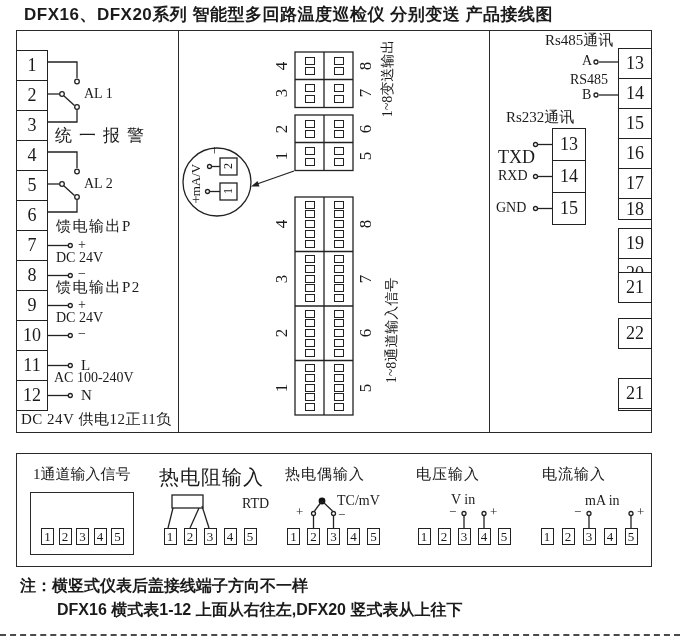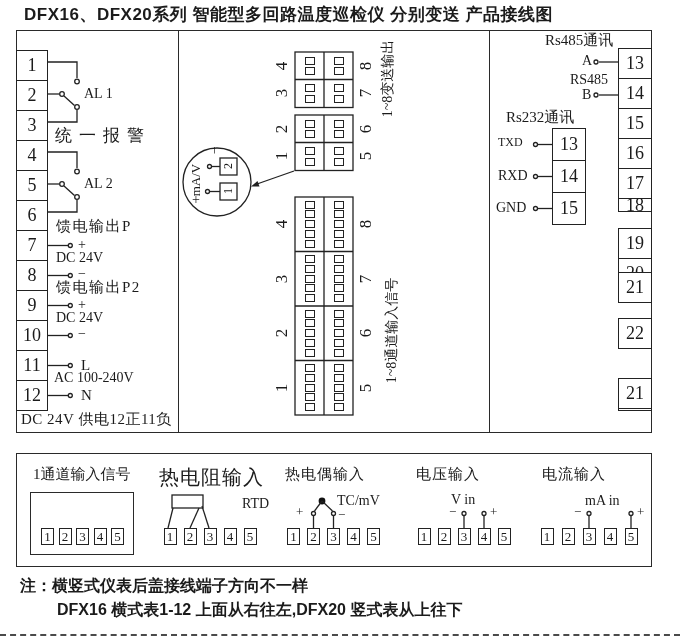--- a/index.html
+++ b/index.html
@@ -172,21 +172,21 @@
   <div class="lbl serif" style="left:192px;top:192px;font-size:14px;">+</div>
   <div class="lbl serif rot" style="left:207px;top:143px;width:14px;height:14px;font-size:14px;text-align:center;">−</div>
   <div class="lbl serif rot" style="left:221px;top:159px;width:14px;height:14px;line-height:14px;font-size:12px;text-align:center;">2</div>
   <div class="lbl serif rot" style="left:221px;top:184px;width:14px;height:14px;line-height:14px;font-size:12px;text-align:center;">1</div>
 
   <div class="lbl serif" style="left:545px;top:32px;font-size:15px;">Rs485通讯</div>
   <div class="lbl serif" style="left:582px;top:53px;font-size:14px;">A</div>
   <div class="lbl serif" style="left:570px;top:72px;font-size:14px;">RS485</div>
   <div class="lbl serif" style="left:582px;top:87px;font-size:14px;">B</div>
   <div class="lbl serif" style="left:506px;top:109px;font-size:15px;">Rs232通讯</div>
-  <div class="lbl serif" style="left:498px;top:136px;font-size:12px;">TXD</div>
+  <div class="lbl serif" style="left:498px;top:148px;font-size:18px;">TXD</div>
   <div class="lbl serif" style="left:498px;top:168px;font-size:14px;">RXD</div>
   <div class="lbl serif" style="left:496px;top:200px;font-size:14px;">GND</div>
 
   <div class="box" style="left:16px;top:453px;width:636px;height:114px;"></div>
   <div class="box" style="left:30px;top:492px;width:104px;height:63px;"></div>
 
   <div class="lbl serif" style="left:33px;top:466px;font-size:15px;">1通道输入信号</div>
   <div class="lbl serif" style="left:159px;top:466px;font-size:20px;letter-spacing:1px;">热电阻输入</div>
   <div class="lbl serif" style="left:206px;top:496px;font-size:14px;margin-left:36px;">RTD</div>
   <div class="lbl serif" style="left:285px;top:466px;font-size:15px;letter-spacing:1px;">热电偶输入</div>
@@ -216,21 +216,21 @@
     <div class="tbox" style="position: absolute; left: 16px; top: 260px; width: 32px; height: 31px;">8</div>
     <div class="tbox" style="position: absolute; left: 16px; top: 290px; width: 32px; height: 31px;">9</div>
     <div class="tbox" style="position: absolute; left: 16px; top: 320px; width: 32px; height: 31px;">10</div>
     <div class="tbox" style="position: absolute; left: 16px; top: 350px; width: 32px; height: 31px; text-align: right;">11</div>
     <div class="tbox" style="position: absolute; left: 16px; top: 380px; width: 32px; height: 31px;">12</div>
     <div class="tbox" style="position: absolute; left: 618px; top: 48px; width: 34px; height: 31px;">13</div>
     <div class="tbox" style="position: absolute; left: 618px; top: 78px; width: 34px; height: 31px;">14</div>
     <div class="tbox" style="position: absolute; left: 618px; top: 108px; width: 34px; height: 31px;">15</div>
     <div class="tbox" style="position: absolute; left: 618px; top: 138px; width: 34px; height: 31px;">16</div>
     <div class="tbox" style="position: absolute; left: 618px; top: 168px; width: 34px; height: 31px;">17</div>
-    <div class="tbox" style="position: absolute; left: 618px; top: 198px; width: 34px; height: 14px;">18</div>
+    <div class="tbox" style="position: absolute; left: 618px; top: 198px; width: 34px; height: 22px;">18</div>
     <div class="tbox" style="position: absolute; left: 618px; top: 228px; width: 34px; height: 31px;">19</div>
     <div class="tbox" style="position: absolute; left: 618px; top: 258px; width: 34px; height: 31px; text-align: center;">20</div>
     <div class="tbox" style="position: absolute; left: 618px; top: 272px; width: 34px; height: 31px;">21</div>
     <div class="tbox" style="position: absolute; left: 618px; top: 318px; width: 34px; height: 31px;">22</div>
     <div class="tbox" style="position: absolute; left: 618px; top: 348px; width: 34px; height: 31px; margin-top: 32px;">23</div>
     <div class="tbox" style="position: absolute; left: 618px; top: 378px; width: 34px; height: 31px;">21</div>
     <div class="tbox" style="position: absolute; left: 552px; top: 128px; width: 34px; height: 33px;">13</div>
     <div class="tbox" style="position: absolute; left: 552px; top: 160px; width: 34px; height: 33px;">14</div>
     <div class="tbox" style="position: absolute; left: 552px; top: 192px; width: 34px; height: 33px;">15</div>
     <div class="serif rot" style="position: absolute; left: 272px; top: 55.75px; width: 20px; height: 20px; line-height: 20px; text-align: center; font-size: 17px;">4</div>

